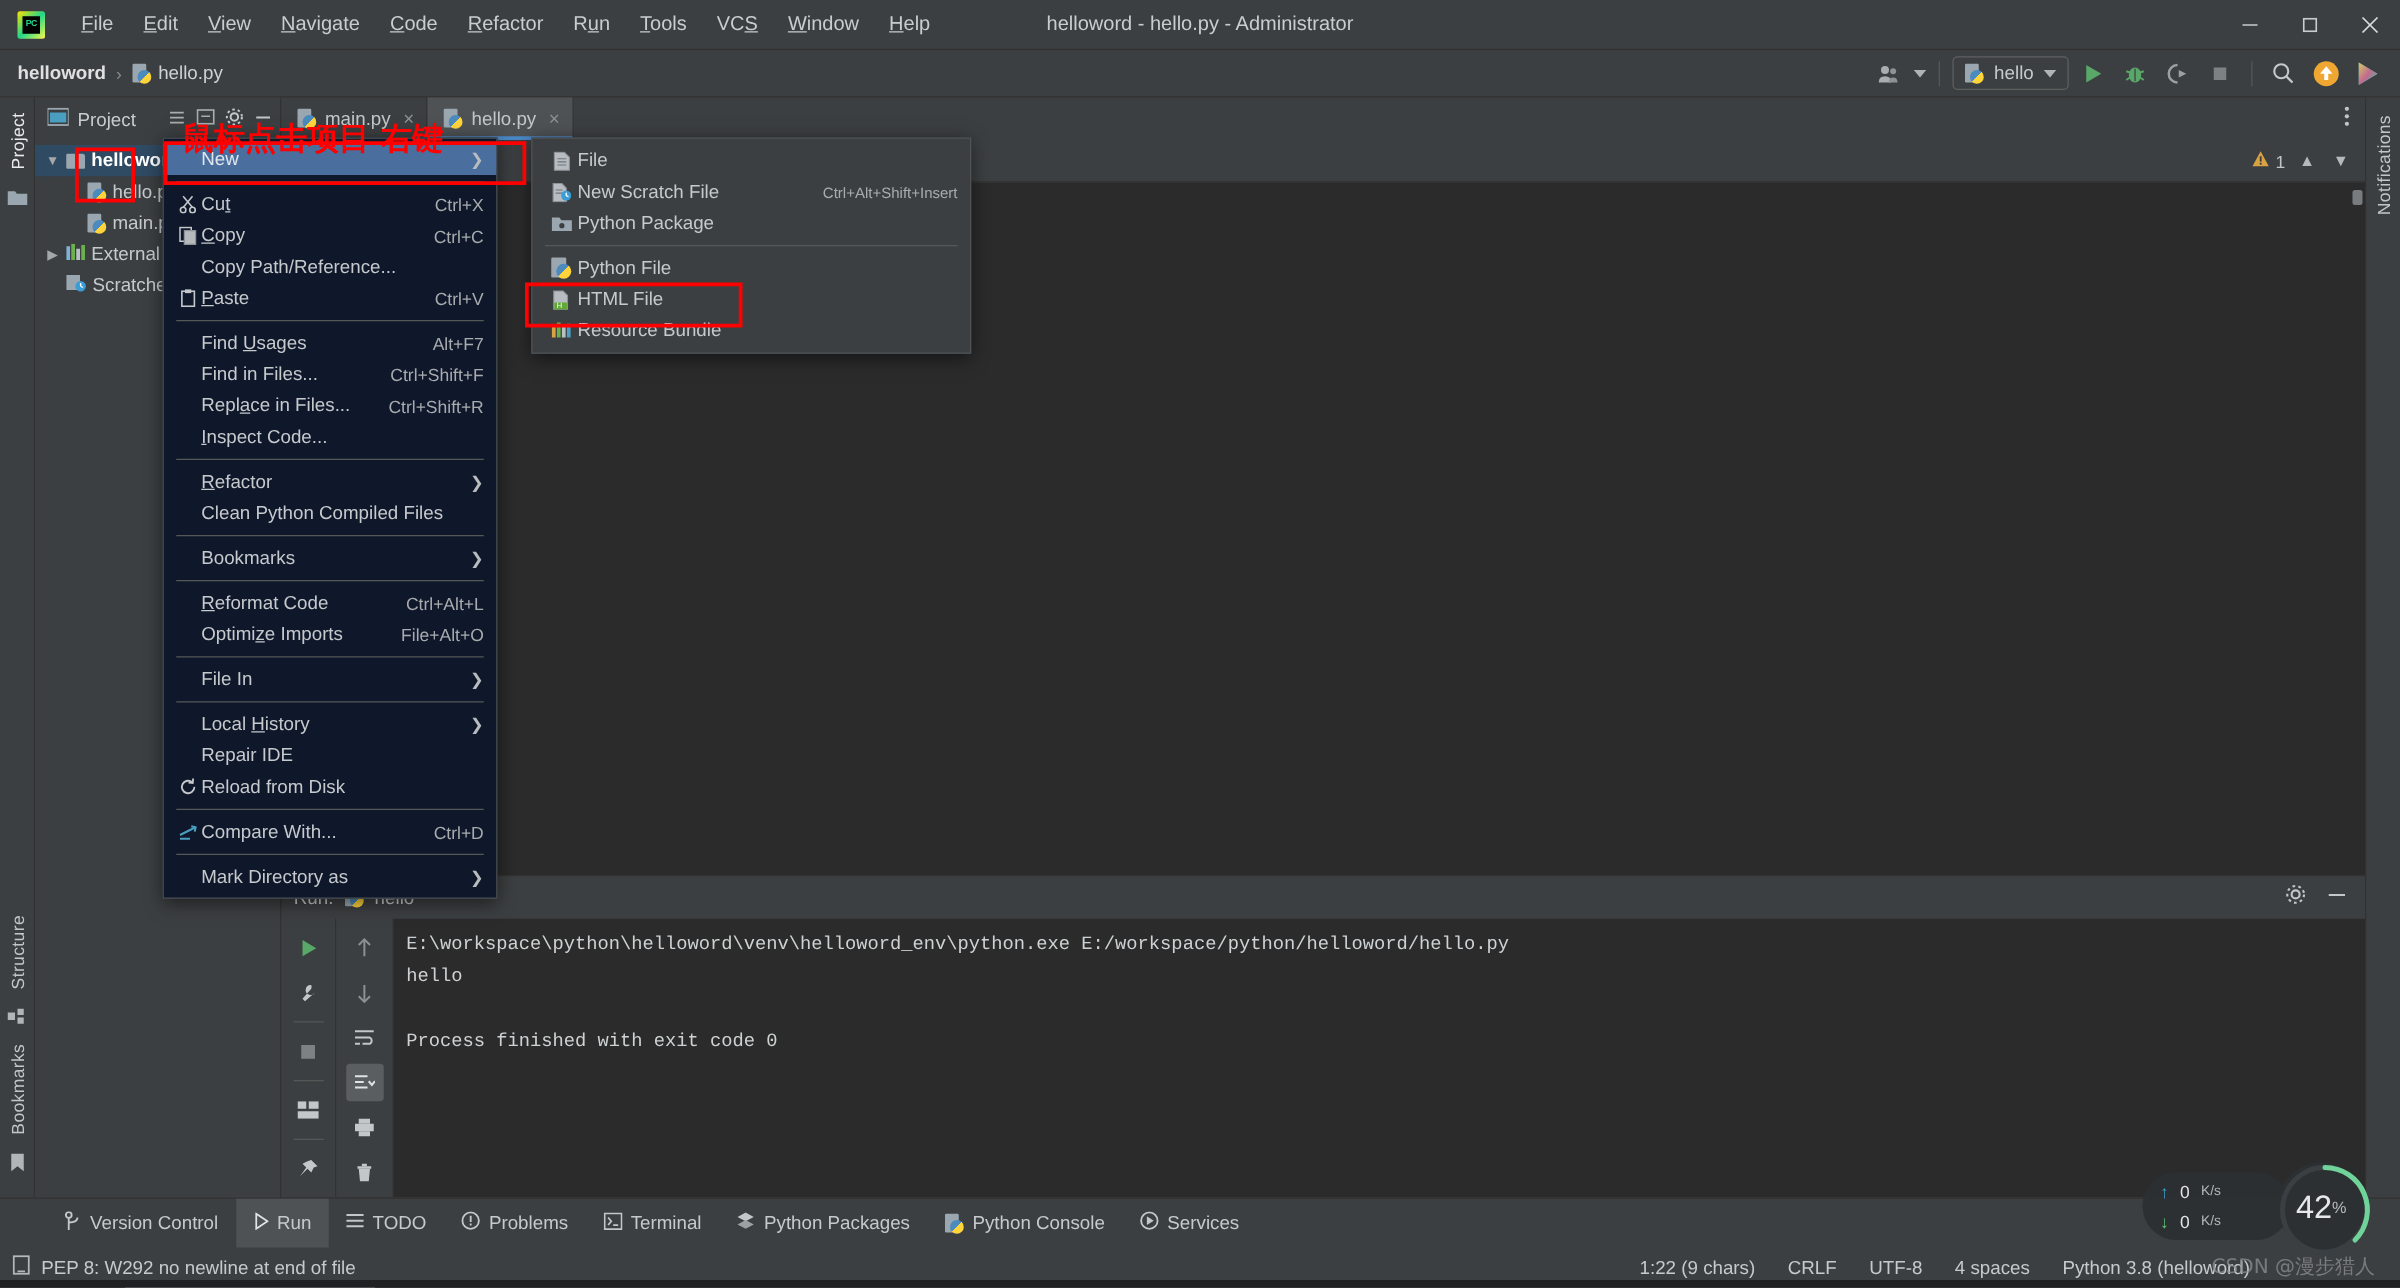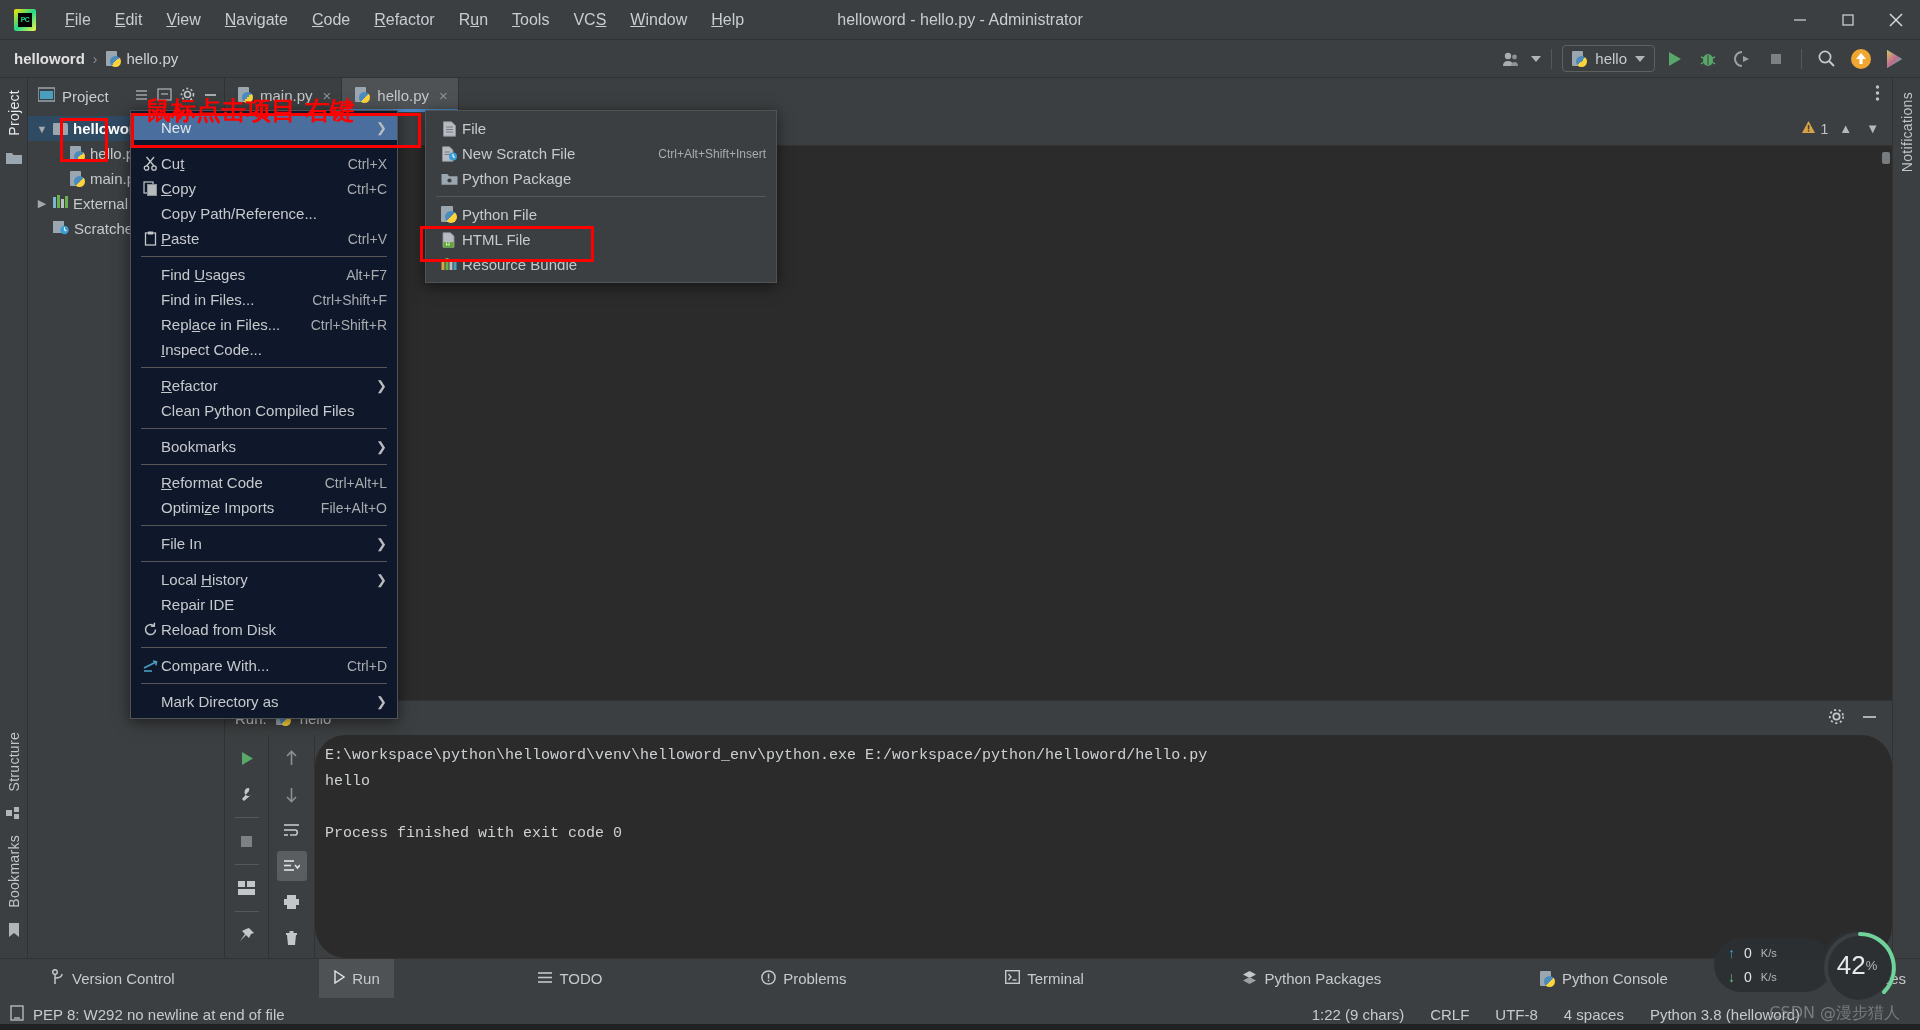--- a/index.html
+++ b/index.html
@@ -123,32 +123,32 @@
   .runhdr { height:34px; display:flex; align-items:center; padding-left:10px; gap:9px; }
   .runhdr .lbl { font-size:15px; color:#c8cccf; }
   .runhdr .cfgname { font-size:15px; color:#c8cccf; }
   .runhdr-right { margin-left:auto; display:flex; align-items:center; gap:16px; padding-right:14px; }
   .runbody { flex:1; display:flex; min-height:0; }
   .runtools { width:44px; display:flex; flex-direction:column; align-items:center; padding-top:6px; gap:2px; border-right:1px solid #323232;}
   .runtools2 { width:46px; display:flex; flex-direction:column; align-items:center; padding-top:6px; gap:2px; border-right:1px solid #323232;}
   .rt { width:30px;height:30px;display:flex;align-items:center;justify-content:center; margin:2px 0; border-radius:3px;}
   .rt.on { background:#5b5e60; }
   .rtsep { width:24px;height:1px;background:#555857;margin:4px 0; }
-  .console { flex:1; background:#2b2b2b; padding:8px 0 0 10px; font-family:"Liberation Mono", monospace; font-size:15px; color:#cfd2d4; line-height:26px; overflow:hidden;border-radius:31px;}
+  .console { flex:1; background:#2b2b2b; padding:8px 0 0 10px; font-family:"Liberation Mono", monospace; font-size:15px; color:#cfd2d4; line-height:26px; overflow:hidden;}
 
   
   .rightstrip {
     width: 28px; background:#3c3f41; border-left:1px solid #323232;
     display:flex; flex-direction:column; align-items:center; padding-top:8px;
   }
 
   
   .bottombar {
     position:absolute; left:0; right:0; bottom:32px; height:40px; background:#3c3f41;
-    display:flex; align-items:center; padding-left:38px; gap:0px; border-top:1px solid #323232;justify-content:space-between;
+    display:flex; align-items:center; padding-left:38px; gap:0px; border-top:1px solid #323232;
   }
   .bb {
     display:flex; align-items:center; gap:7px; font-size:15px; color:#c6cacd;
     padding:7px 14px; height:40px;
   }
   .bb.active { background:#4e5254; }
   .statusbar {
     position:absolute; left:0; right:0; bottom:0; height:32px; background:#3c3f41;
     display:flex; align-items:center; padding-left:10px; font-size:15px; color:#c6cacd;
   }

